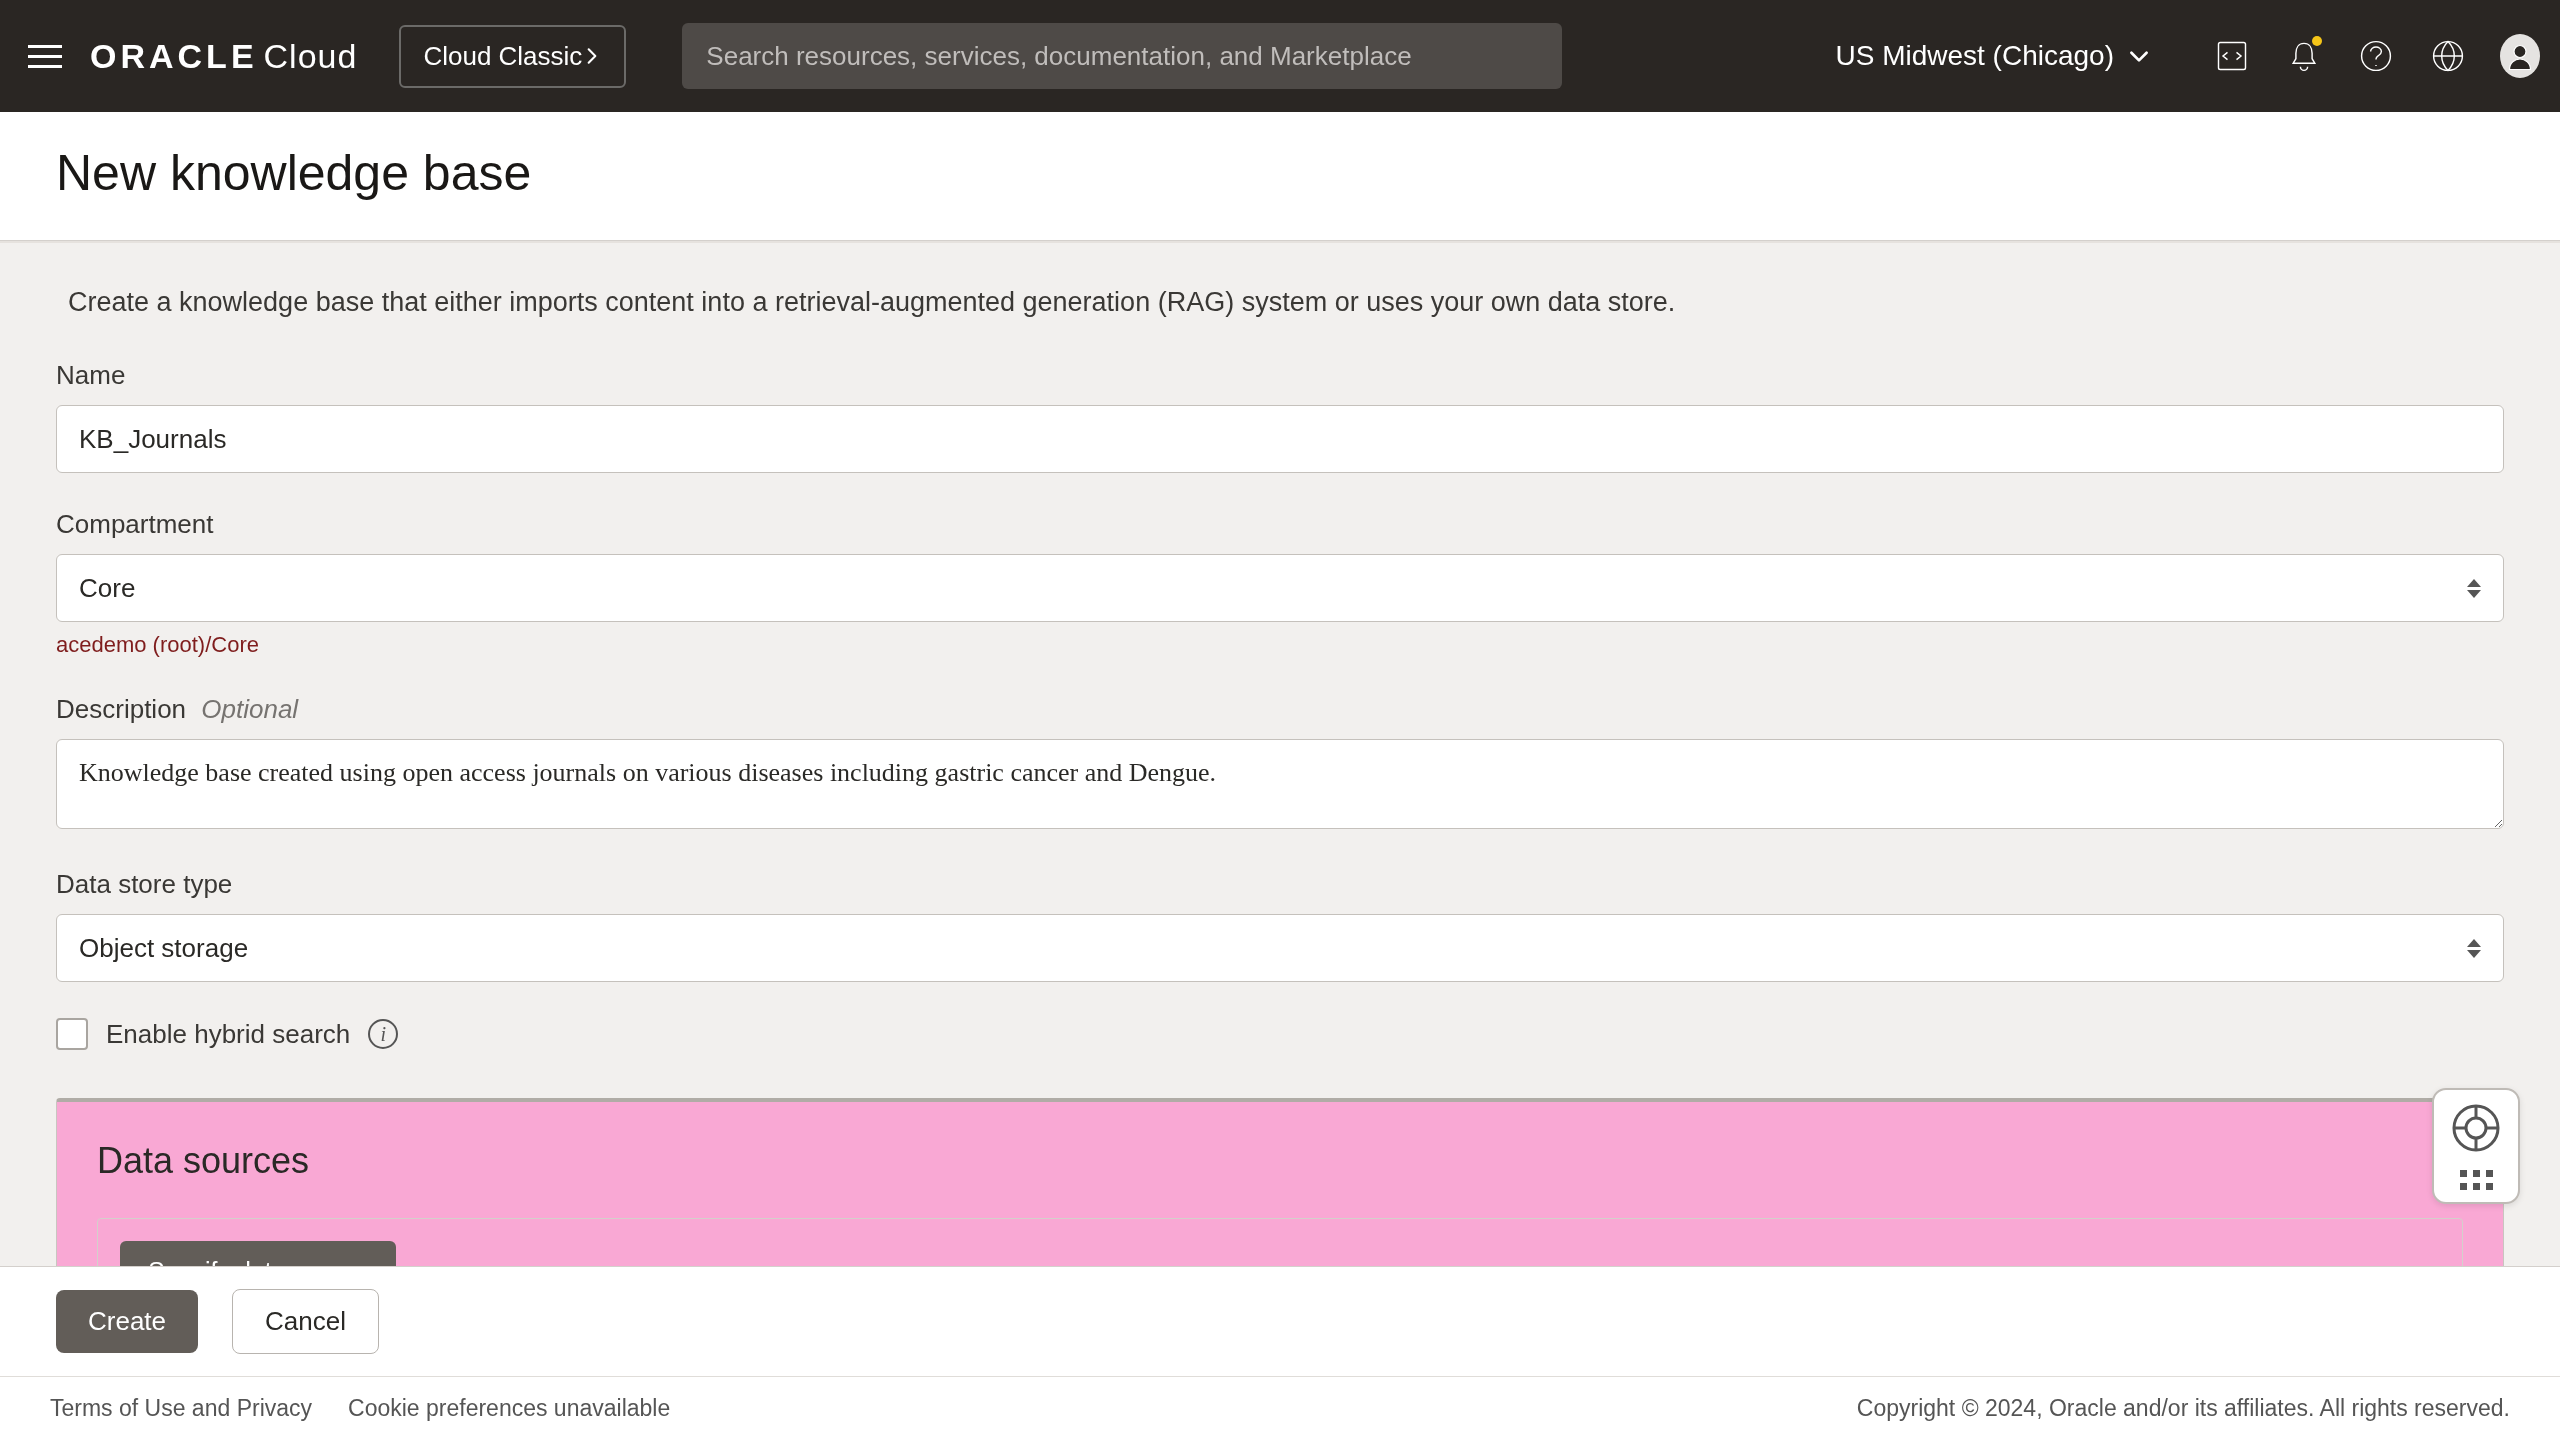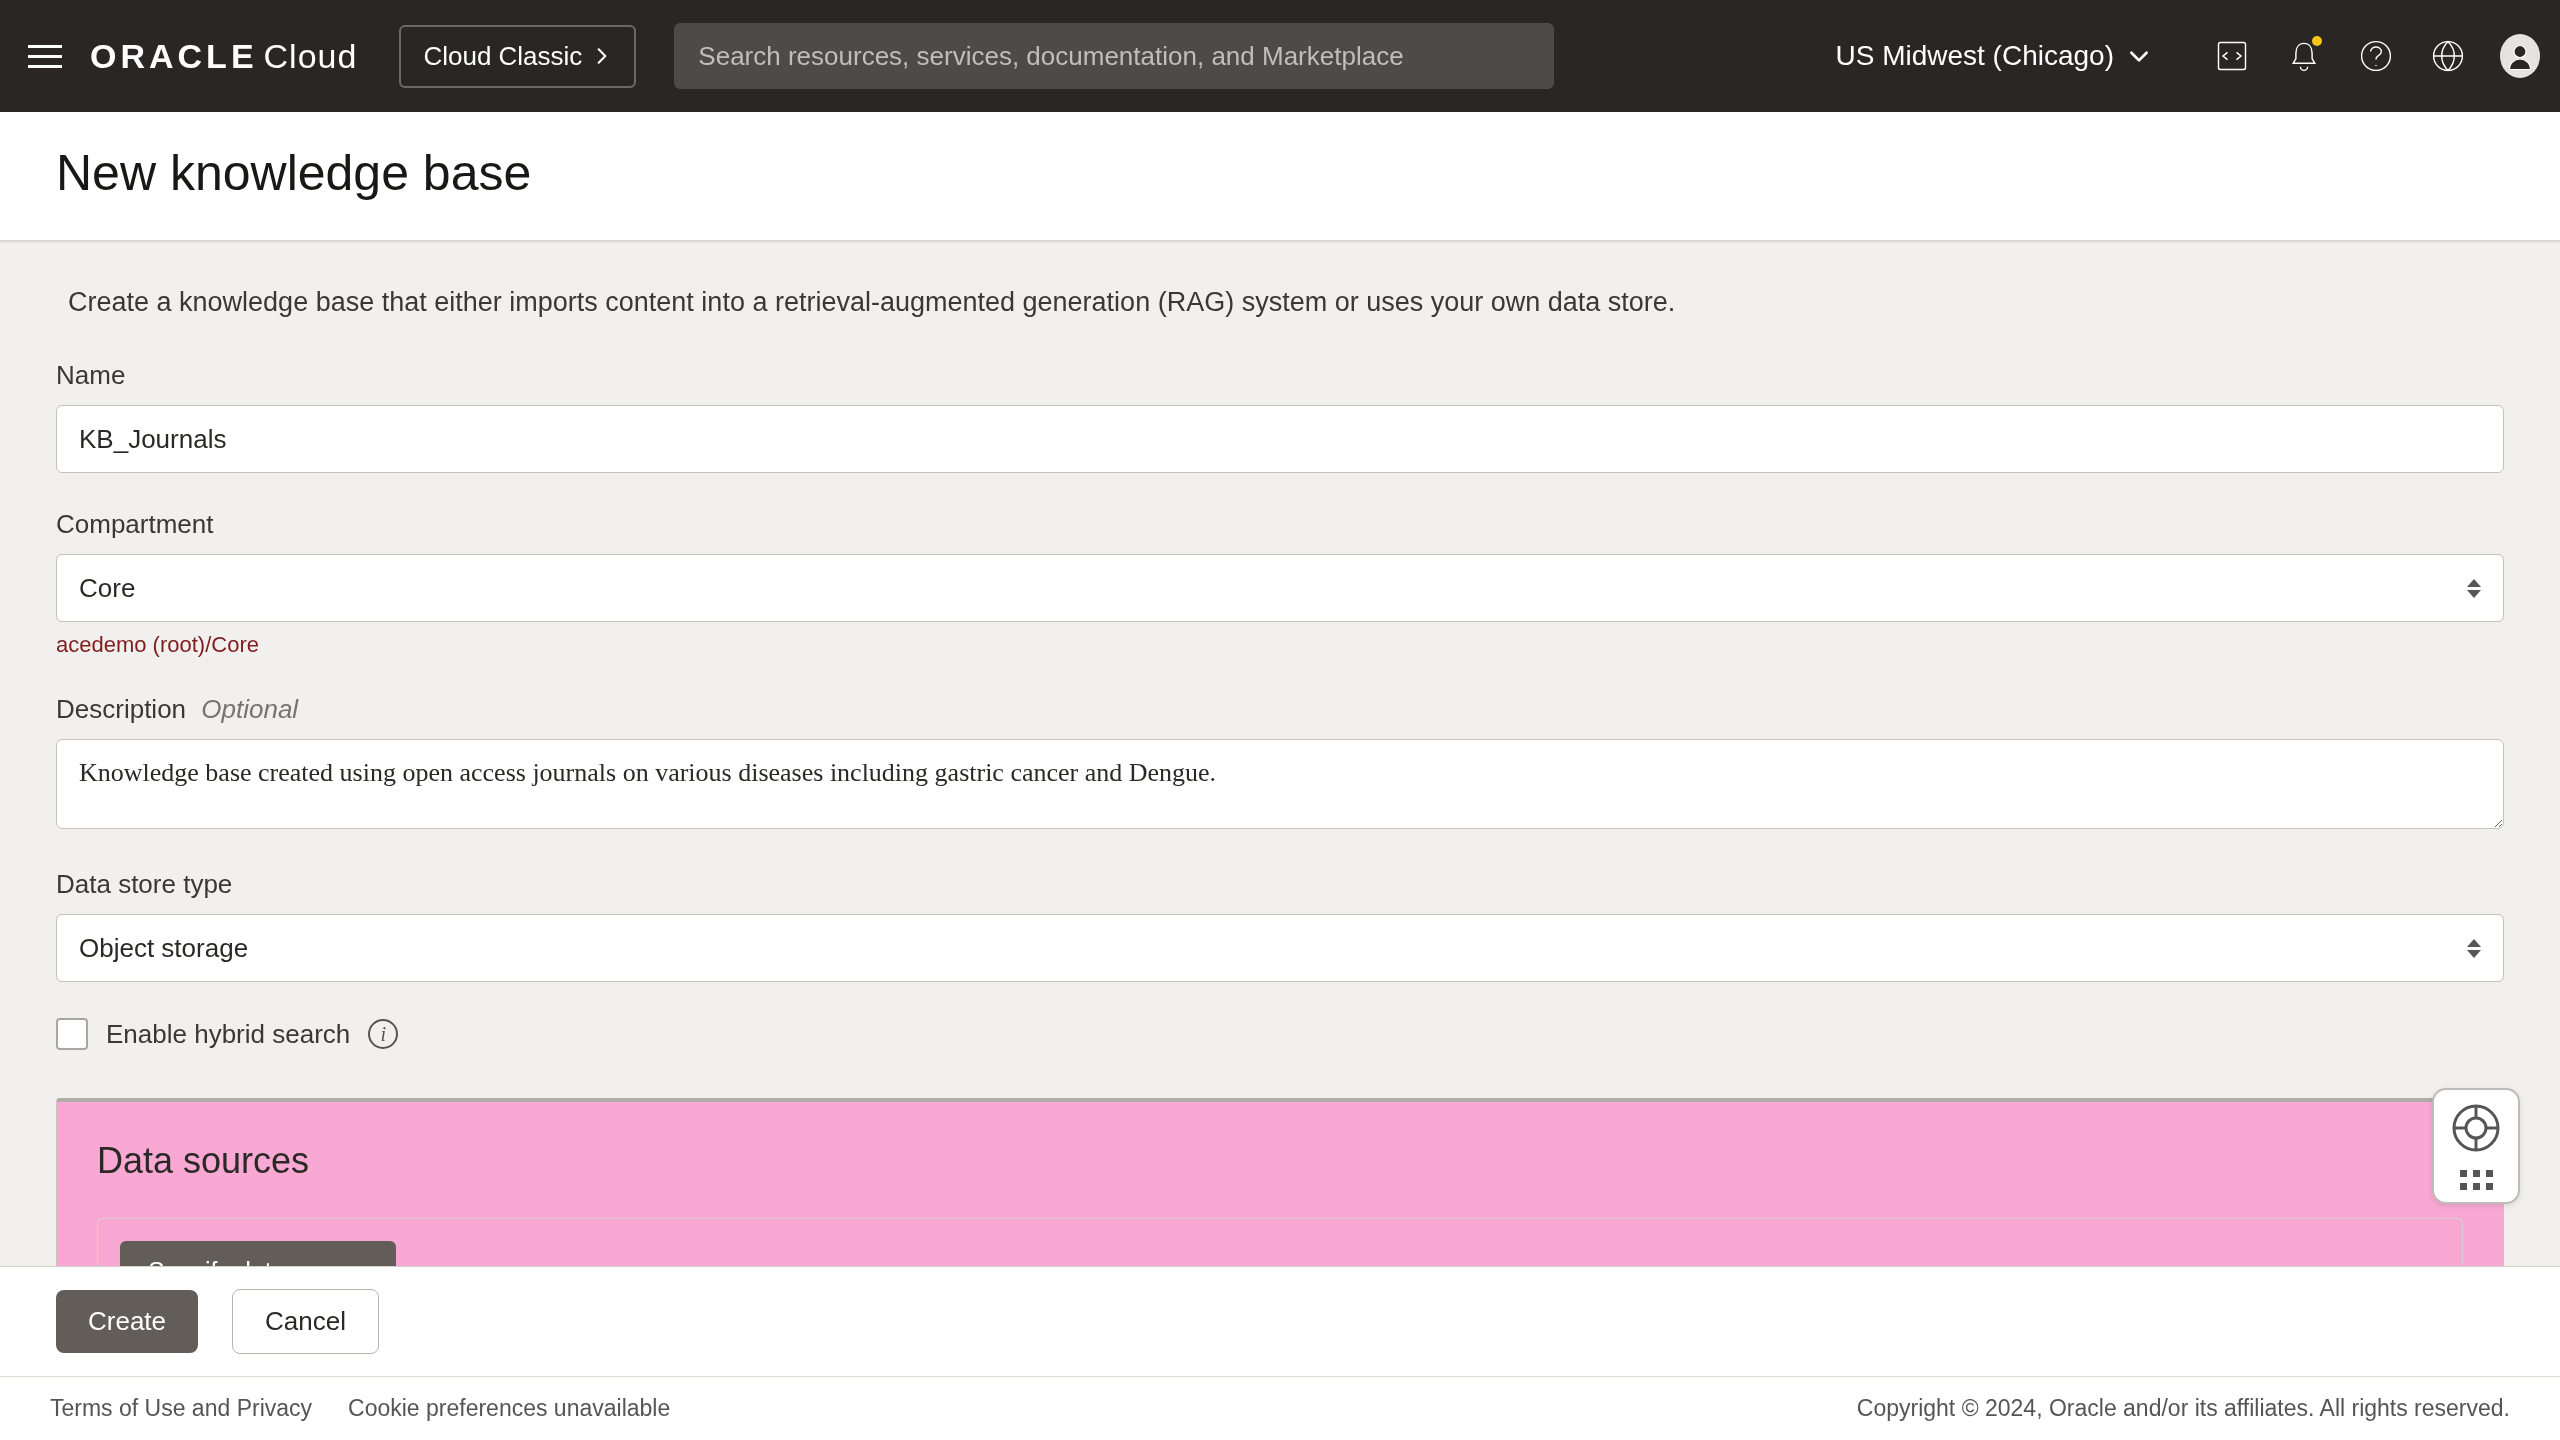--- a/index.html
+++ b/index.html
@@ -21,26 +21,26 @@
   gap: 7px; cursor: pointer;
 }
 .hamburger span { width: 34px; height: 3px; background: #fff; }
 .logo {
   display: flex; align-items: baseline; gap: 6px; color: #fff;
   font-size: 34px; letter-spacing: 4px; font-weight: 400;
 }
 .logo .cloud { font-weight: 300; letter-spacing: 1px; }
 .cloud-classic-btn {
   border: 2px solid #6b6a68; background: transparent; color: #fff;
-  font-size: 26px; padding: 14px 22px; display: flex; align-items: center; gap: 10px;
+  font-size: 26px; padding: 14px 22px; display: flex; align-items: center; 
   border-radius: 6px; cursor: pointer; margin-left: 22px;
 }
 .cloud-classic-btn svg { width: 20px; height: 20px; }
 .search-box {
-  flex: 0 0 auto; width: 880px; margin-left: 18px;
+  flex: 0 0 auto; width: 880px; margin-left: 36px;
   background: #4e4a47; border-radius: 6px;
   height: 66px; display: flex; align-items: center; padding: 0 24px;
 }
 .search-box input {
   background: transparent; border: none; outline: none; color: #b8b6b5;
   font-size: 26px; width: 100%;
 }
 .search-box input::placeholder { color: #c0bdbb; }
 .region-selector {
   margin-left: auto; color: #fff; font-size: 28px;

